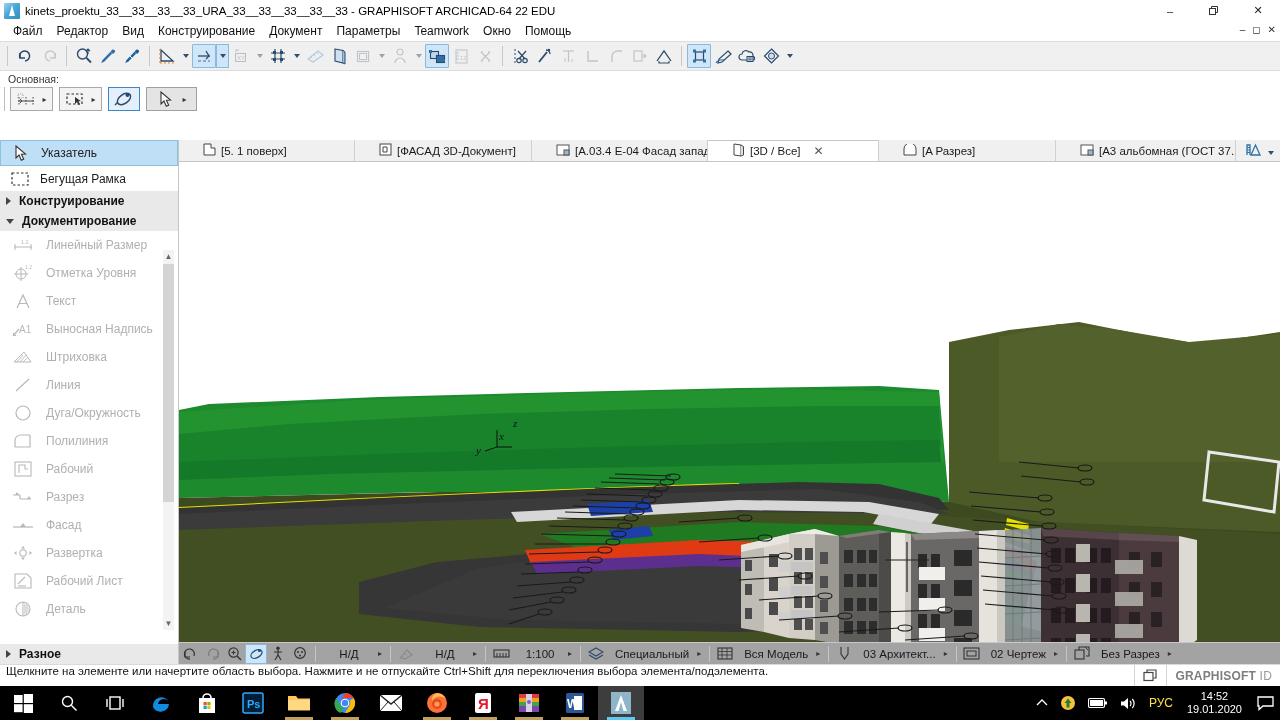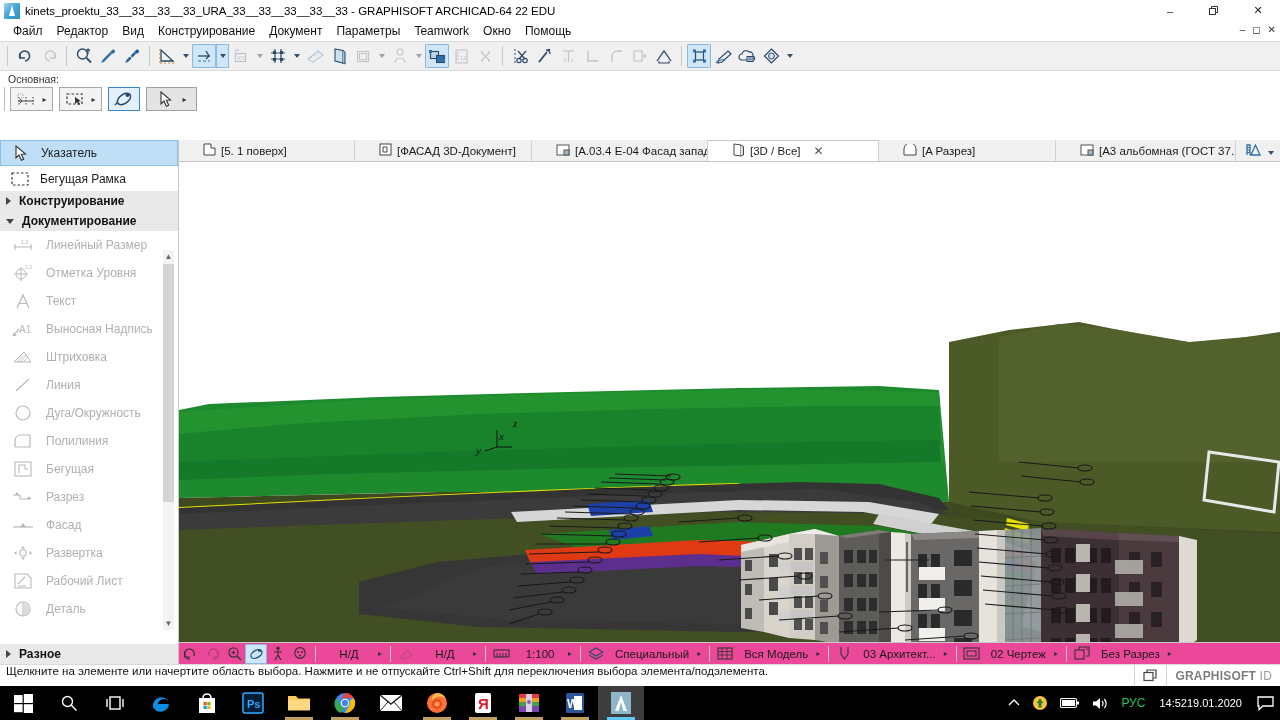--- a/index.html
+++ b/index.html
@@ -132,21 +132,21 @@
   
   .viewport{
     position:absolute; left:179px; top:22px; width:1101px; height:480px;
     background:#ffffff; overflow:hidden;
   }
   .vp-svg{ display:block; }
 
   
   .vpbar{
     position:absolute;left:179px;top:502px;width:1101px;height:22px;
-    background:#ec4899;border-top:1px solid #c8c8c8;display:flex;align-items:center;
+    background:#a3a3a3;border-top:1px solid #c8c8c8;display:flex;align-items:center;
     font-size:11.5px; color:#1a1a1a;
   }
   .vpbar .ic{ width:22px;height:20px;display:flex;align-items:center;justify-content:center; }
   .vpbar .ic.on{ background:#cfe6f8;border:1px solid #8ab9de; }
   .vpbar .ic.dim{ opacity:.35 }
   .vpbar .vs{ width:1px;height:16px;background:#c5c5c5;margin:0 4px; }
   .vpbar .txt{ padding:0 8px; white-space:nowrap; }
   .vpbar .ar{ font-size:8px;color:#333;padding-right:4px; }
 
   
@@ -169,22 +169,22 @@
   }
   .tk{ width:46px;height:34px;display:flex;align-items:center;justify-content:center;
        position:relative; }
   .tk.open:after{ content:""; position:absolute; bottom:0; left:9px; width:28px; height:3px;
        background:#c0a060; }
   .tk.active{ background:#3d3d3d; }
   .tk.active:after{ content:""; position:absolute; bottom:0; left:9px; width:28px; height:3px;
        background:#5ec8f0; }
   .tray{ margin-left:auto; display:flex; align-items:center; height:34px; color:#fff; }
   .tray .ti{ padding:0 6px; display:flex; align-items:center; justify-content:center;
-             font-size:12px; color:#22c55e; }
-  .clock{ display:flex;flex-direction:row;align-items:center;justify-content:center;
+             font-size:12px; color:#fde047; }
+  .clock{ display:flex;flex-direction:column;align-items:center;justify-content:center;
           padding:0 8px; line-height:1.15; font-size:11px; color:#fff; }
   .notif{ width:30px;height:34px;display:flex;align-items:center;justify-content:center; }
 </style>
 </head>
 <body>
 
 <div class="app">
 
   <div class="titlebar">
     <div class="appicon"></div>
@@ -594,21 +594,21 @@
         </span>
         <span>Полилиния</span>
       </div>
       <div class="sb-sub">
         <span class="ico">
           <svg width="22" height="18" viewBox="0 0 22 18">
               <rect x="3" y="2" width="16" height="14" fill="none" stroke="#b8b8b8" stroke-width="1.1"></rect>
               <path d="M7 13 L7 5 L13 5 L13 9 L16 9" fill="none" stroke="#b8b8b8" stroke-width="1.1"></path>
             </svg>
         </span>
-        <span>Бегущая</span>
+        <span>Рабочий</span>
       </div>
       <div class="sb-sub">
         <span class="ico">
           <svg width="24" height="14" viewBox="0 0 24 14">
               <path d="M2 5 h7 M9 5 v4 M9 9 h11" stroke="#b8b8b8" stroke-width="1.2" fill="none"></path>
               <path d="M4 5 l2-3 2 3z" fill="#b8b8b8"></path>
               <path d="M16 9 l2-3 2 3z" fill="#b8b8b8"></path>
             </svg>
         </span>
         <span>Разрез</span>

